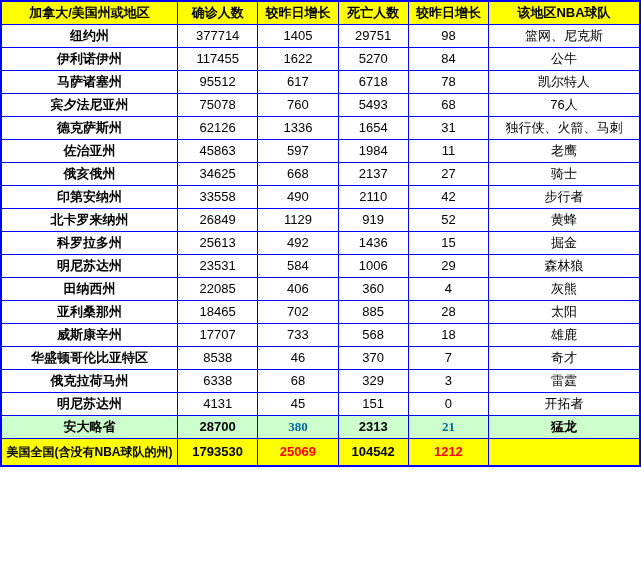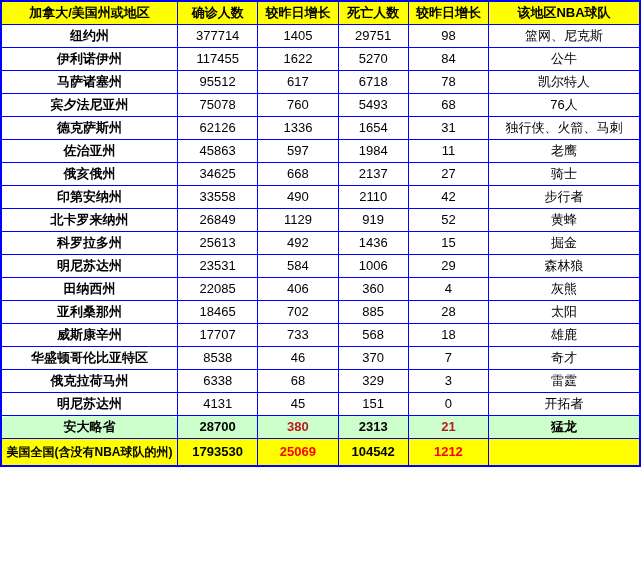--- a/index.html
+++ b/index.html
@@ -47,21 +47,21 @@
   col.c3 { width: 70px; }
   col.c4 { width: 80px; }
   col.c5 { width: 151px; }
 
   td.region { font-weight: bold; border-radius: 6px; }
   td.delta  { color: #ff0000; font-weight: normal; }
   td.team   { }
   td.num    { }
 
   tr.canada td { background: #ccffcc; font-weight: bold; text-align: center; }
-  tr.canada td.delta { color: #b91c1c; }
+  tr.canada td.delta { color: #0369a1; font-family: Liberation Serif, serif; }
 
   tr.total td {
     background: #ffff00;
     font-weight: bold;
     height: 26px;
     line-height: 26px;
   }
   tr.total td.delta { color: #ff0000; }
   tr.total td.label { font-size: 12px; }
 </style>

